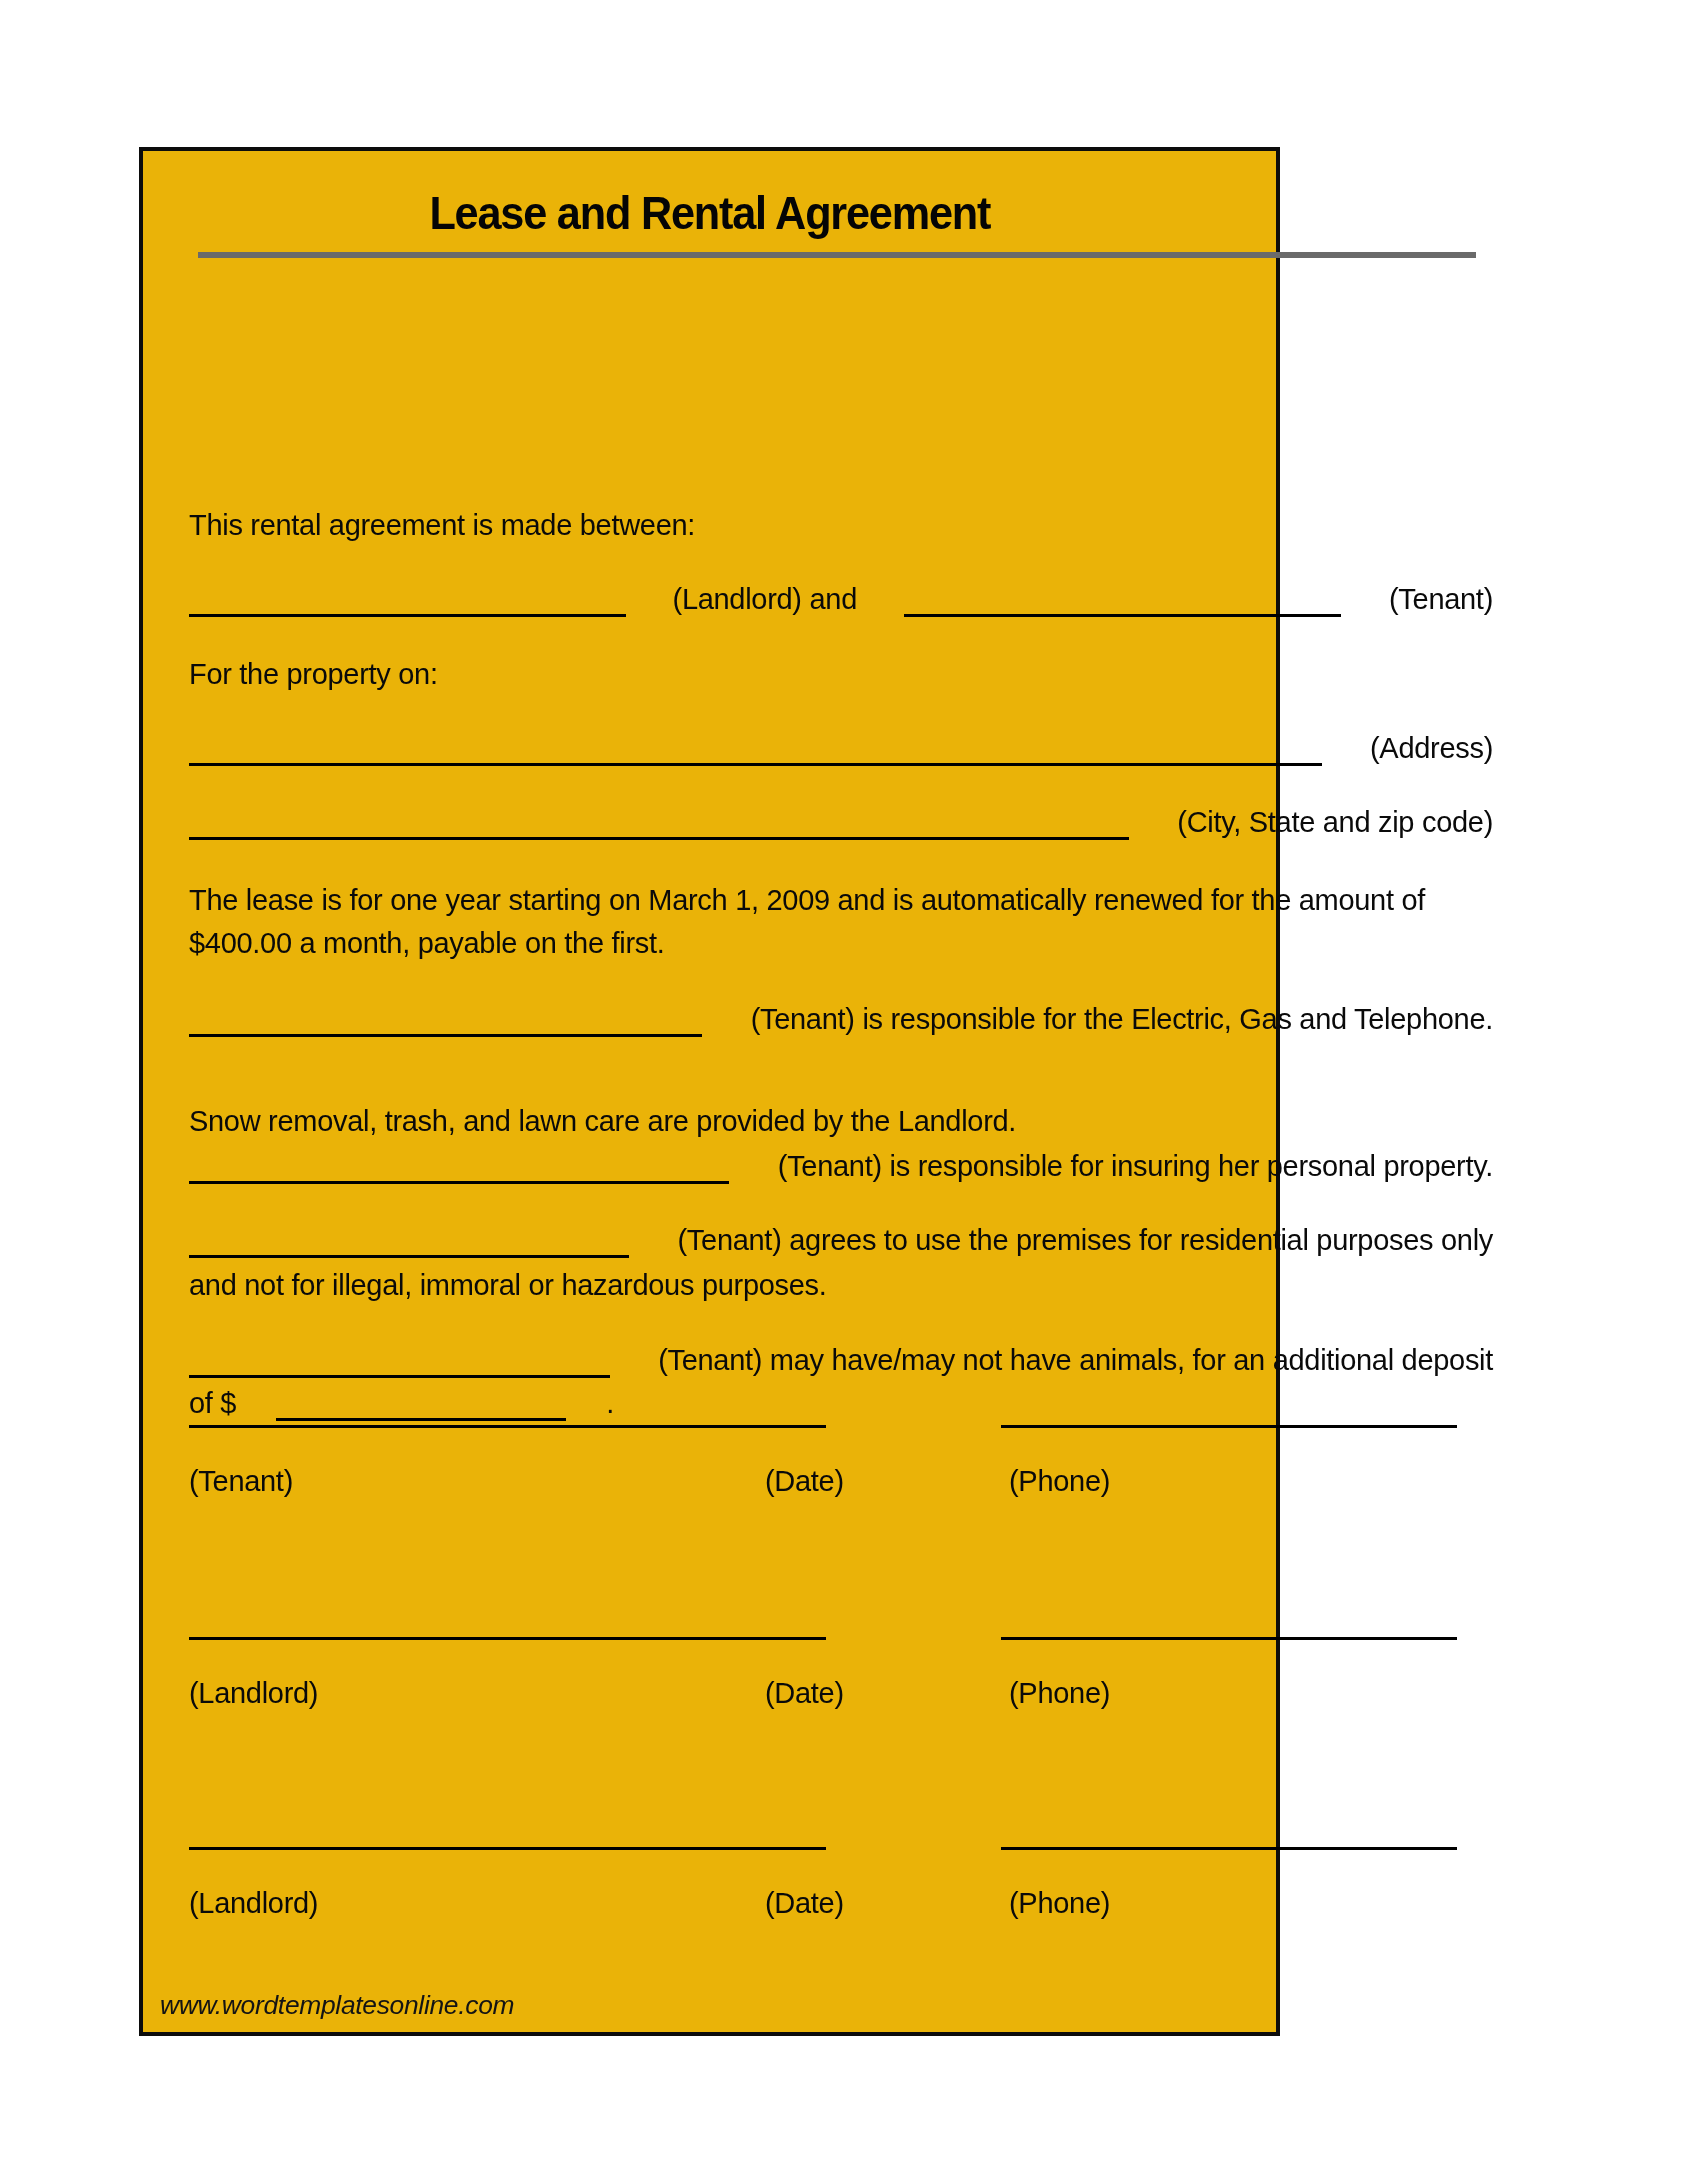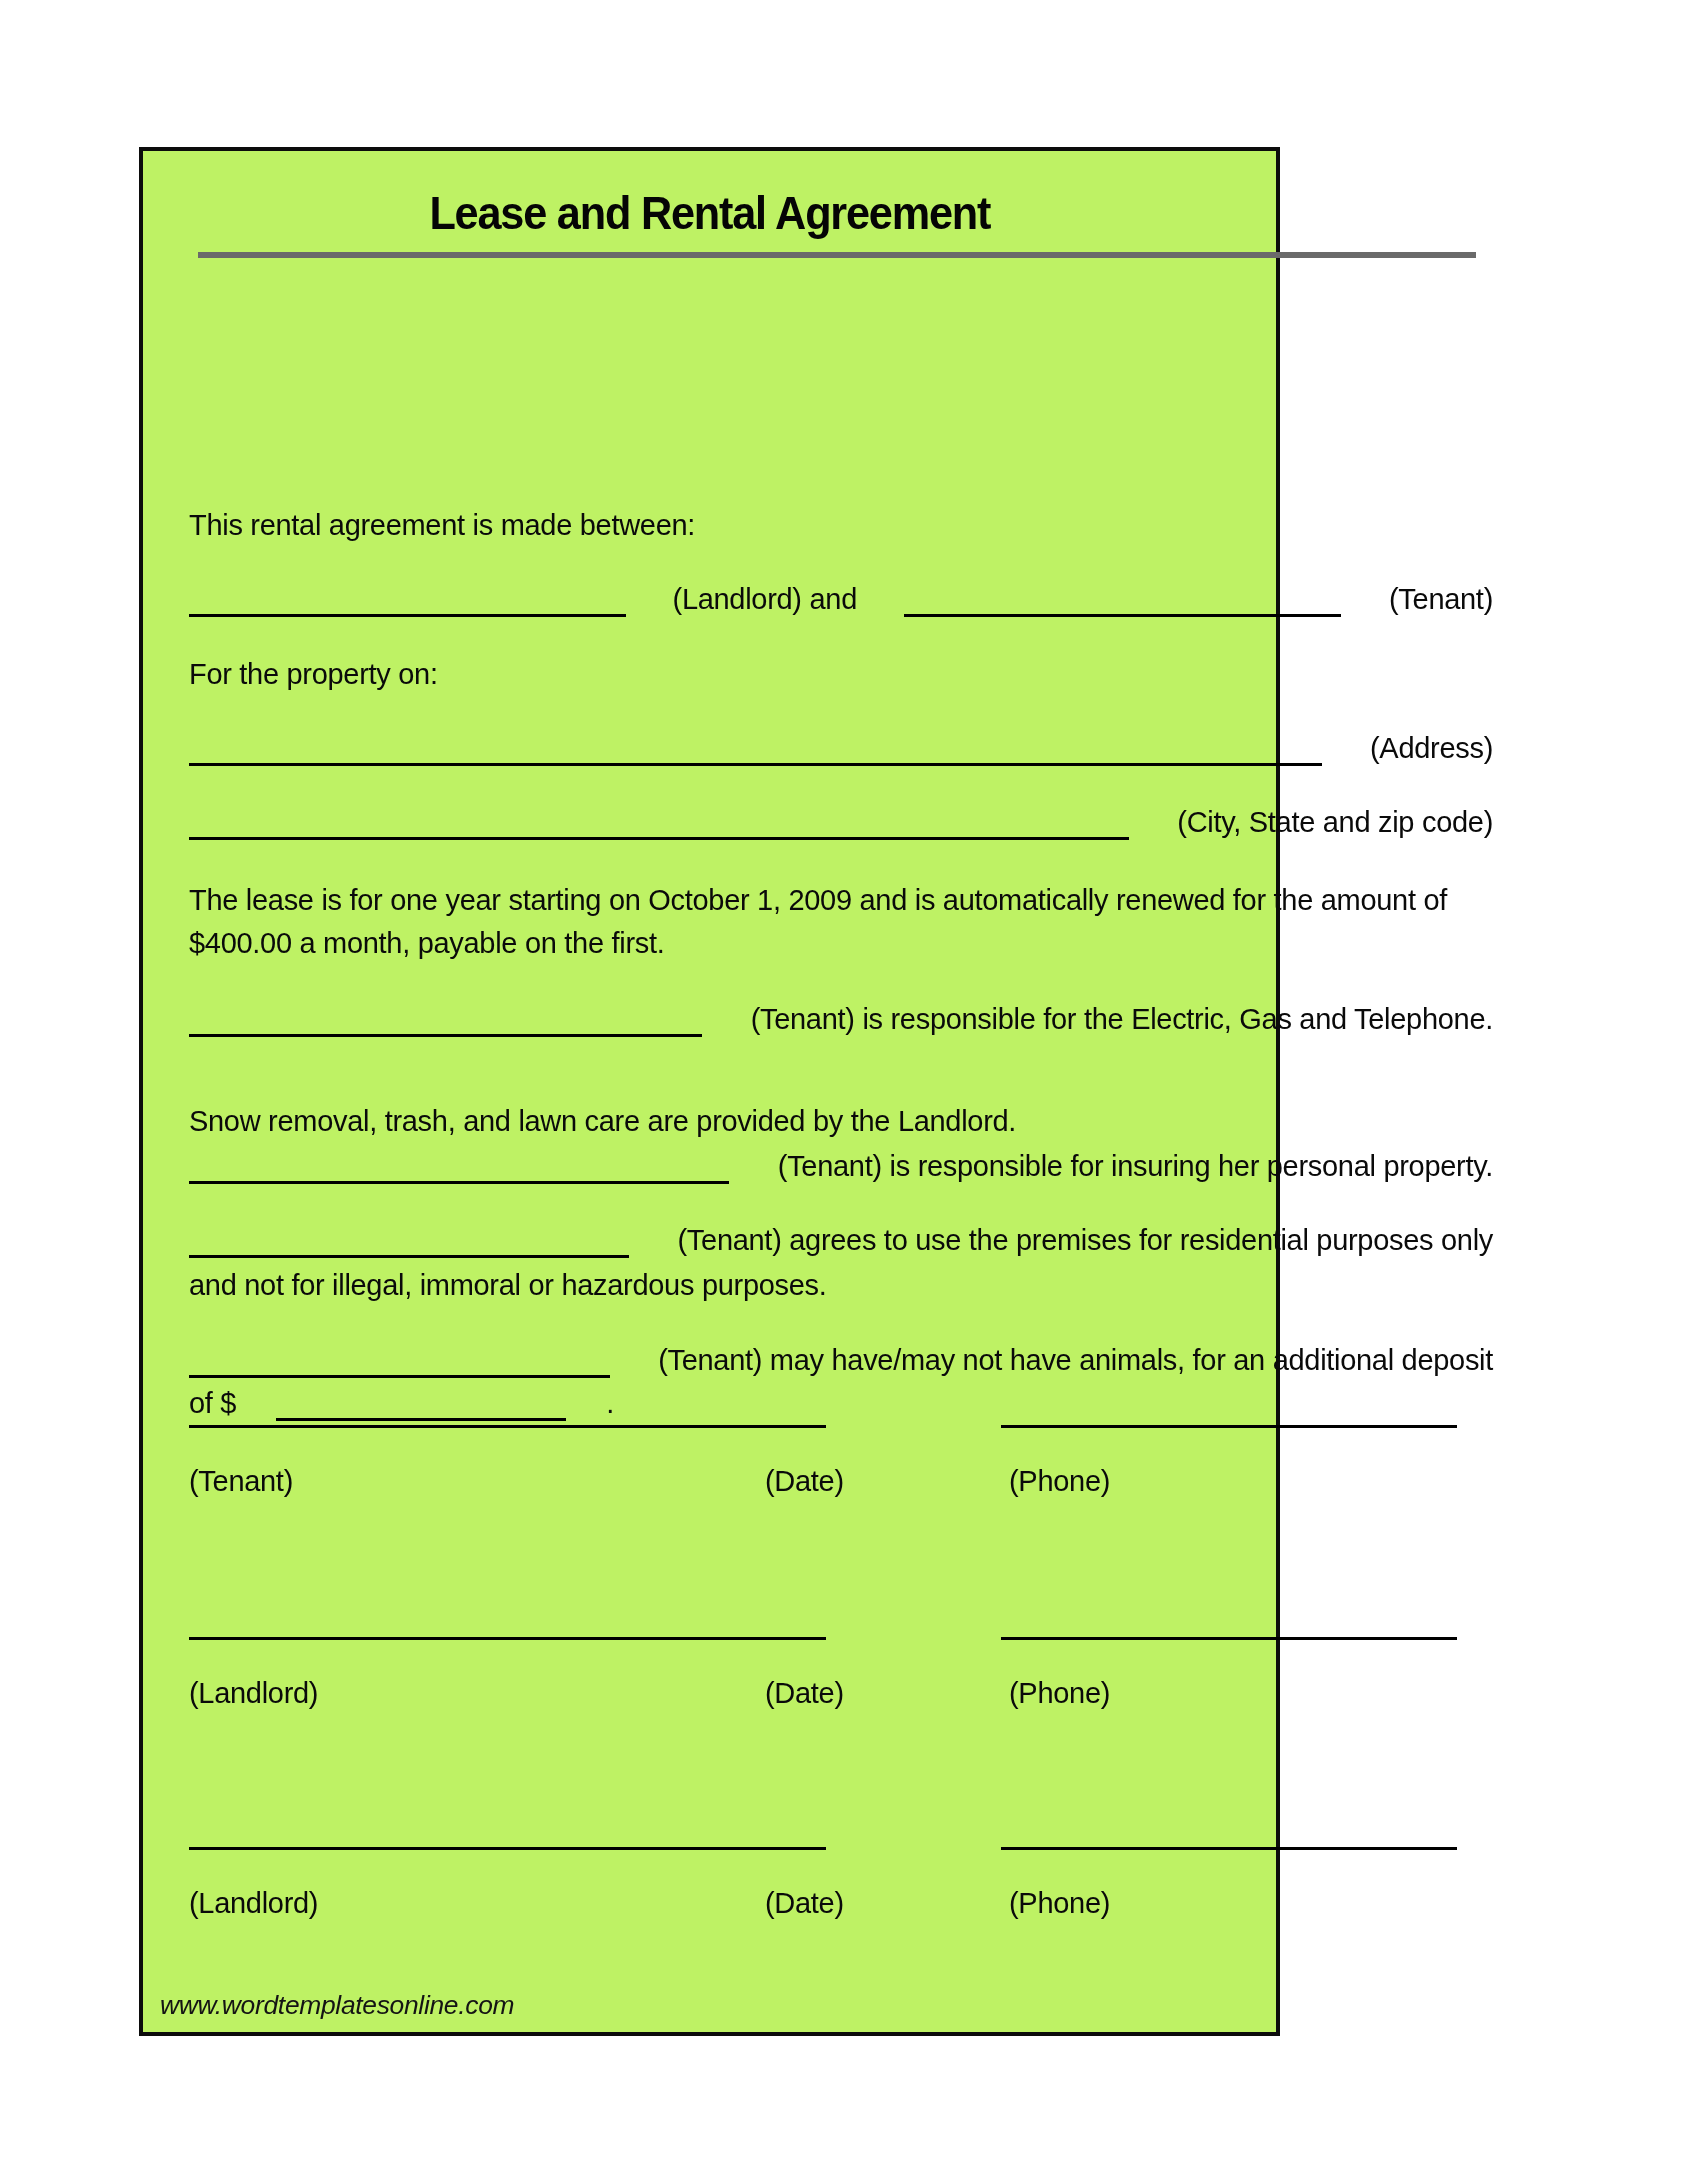--- a/index.html
+++ b/index.html
@@ -13,21 +13,21 @@
     color: #0a0a0a;
   }
   .page-frame {
     position: absolute;
     left: 139px;
     top: 147px;
     width: 1141px;
     height: 1889px;
     border: 4.3px solid #0c0c0c;
     box-sizing: border-box;
-    background: #bef264;
+    background: #eab308;
   }
   .doc-title-wrap {
     position: absolute;
     top: 34px;
     left: 0;
     width: 100%;
     text-align: center;
   }
   .doc-title {
     display: inline-block;
@@ -128,21 +128,21 @@
   <div class="row fillrow" style="top:653px">
     <span class="blank"></span>
     <span class="lbl tail">(City, State and zip code)</span>
   </div>
 
   <div class="row fillrow" style="top:579px">
     <span class="blank"></span>
     <span class="lbl tail">(Address)</span>
   </div>
 
-  <div class="row para" style="top:728px">The lease is for one year starting on October 1, 2009 and is automatically renewed for the amount of $400.00 a month, payable on the first.</div>
+  <div class="row para" style="top:728px">The lease is for one year starting on March 1, 2009 and is automatically renewed for the amount of $400.00 a month, payable on the first.</div>
 
   <div class="row fillrow" style="top:850px">
     <span class="blank"></span>
     <span class="lbl tail">(Tenant) is responsible for the Electric, Gas and Telephone.</span>
   </div>
 
   <div class="row" style="top:952px">Snow removal, trash, and lawn care are provided by the Landlord.</div>
 
   <div class="row fillrow" style="top:997px">
     <span class="blank"></span>

